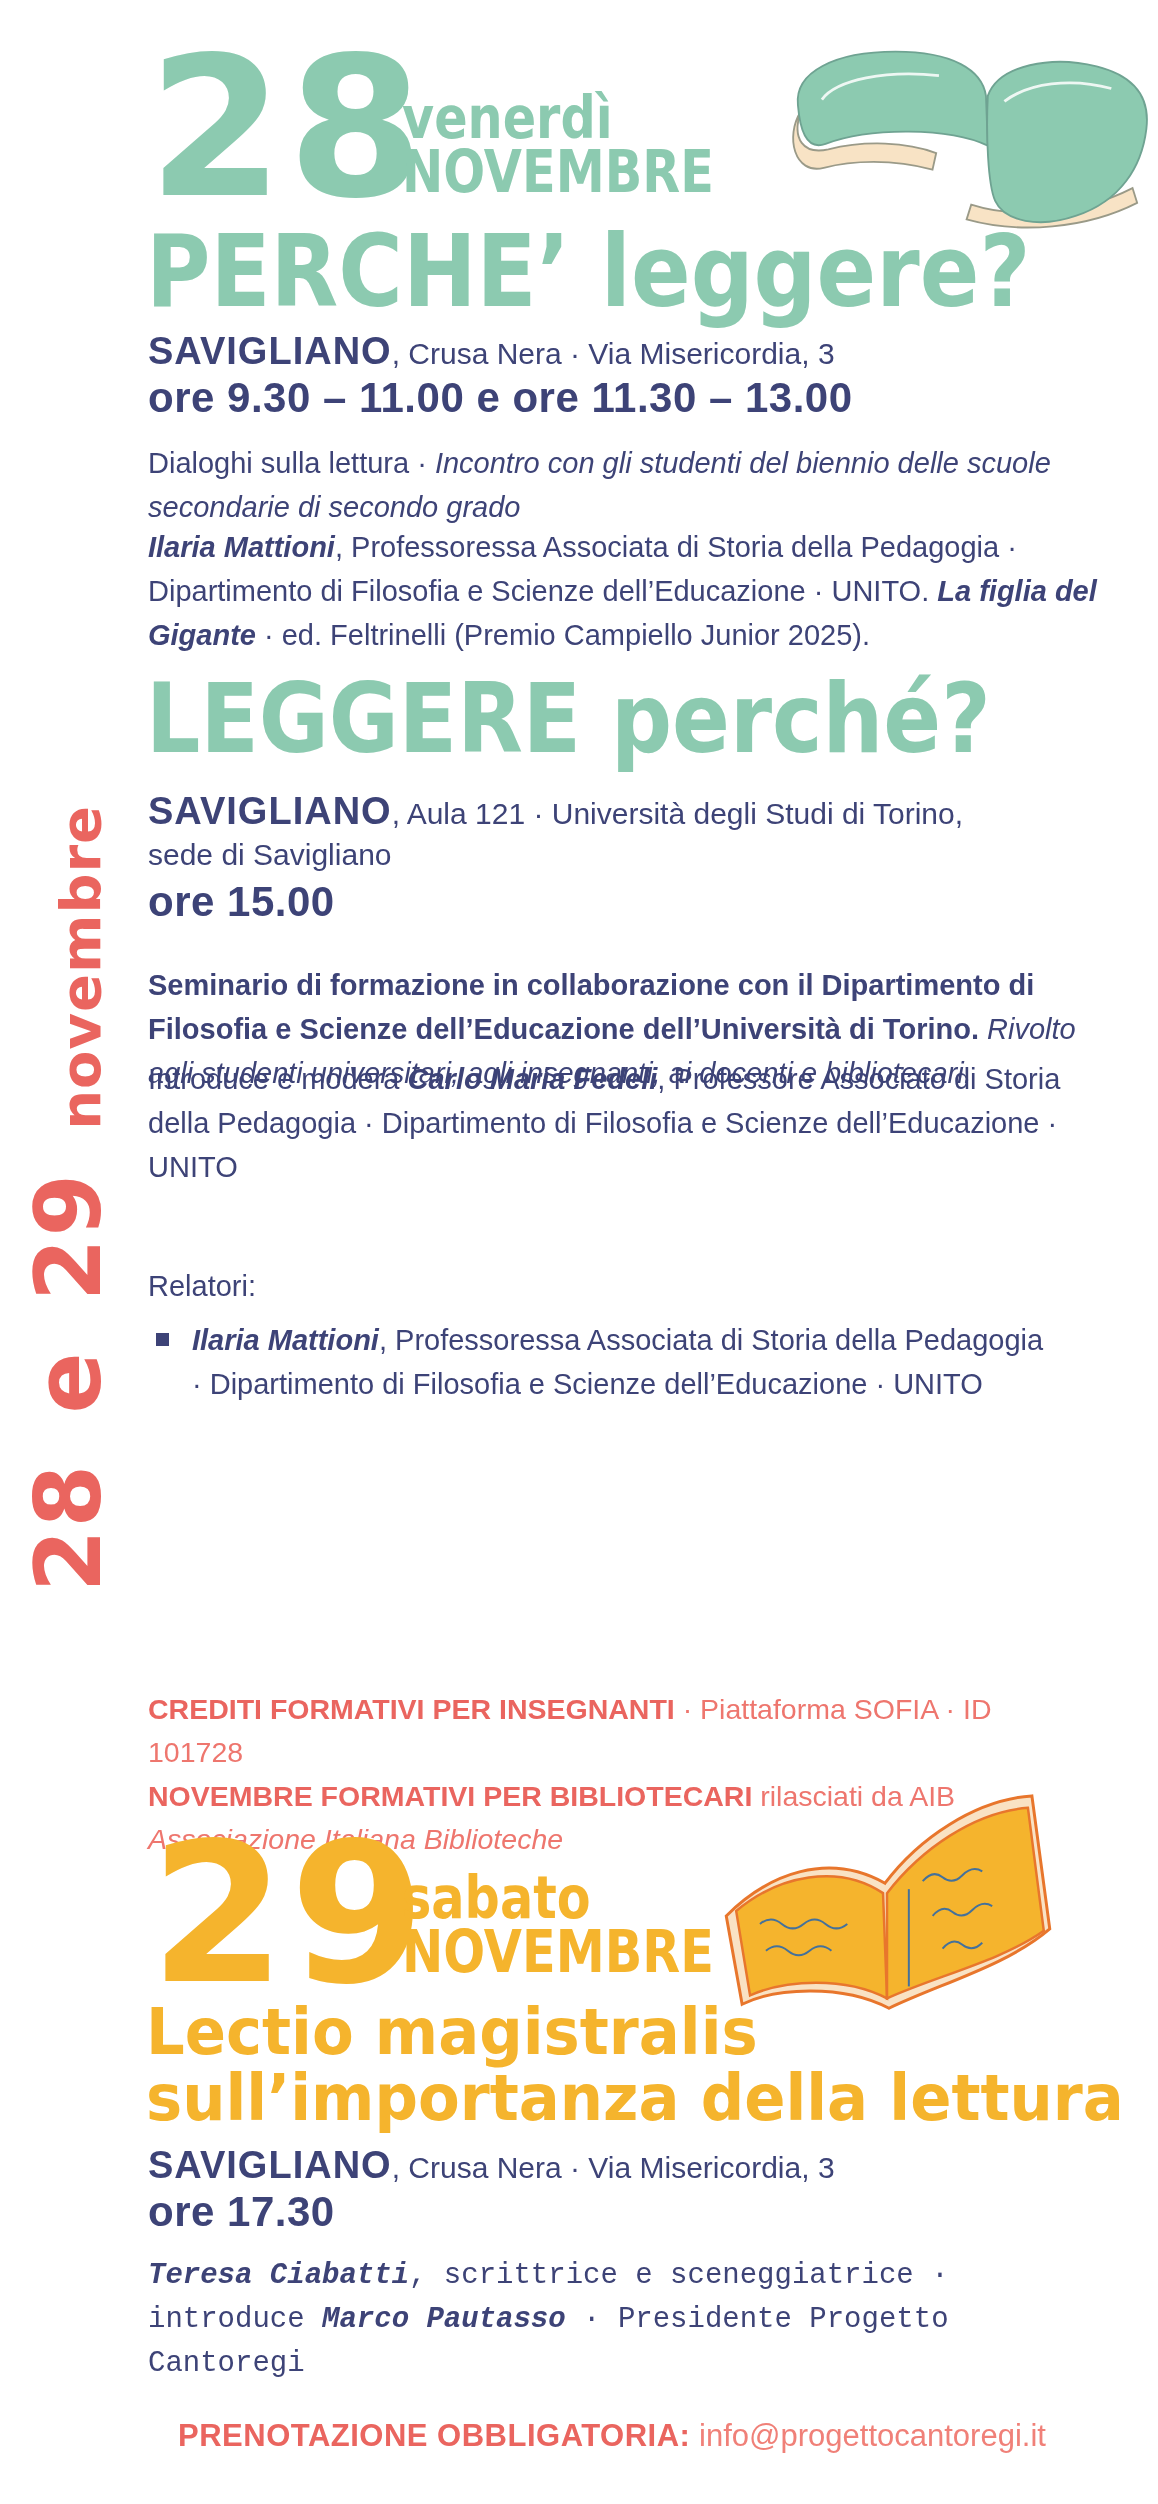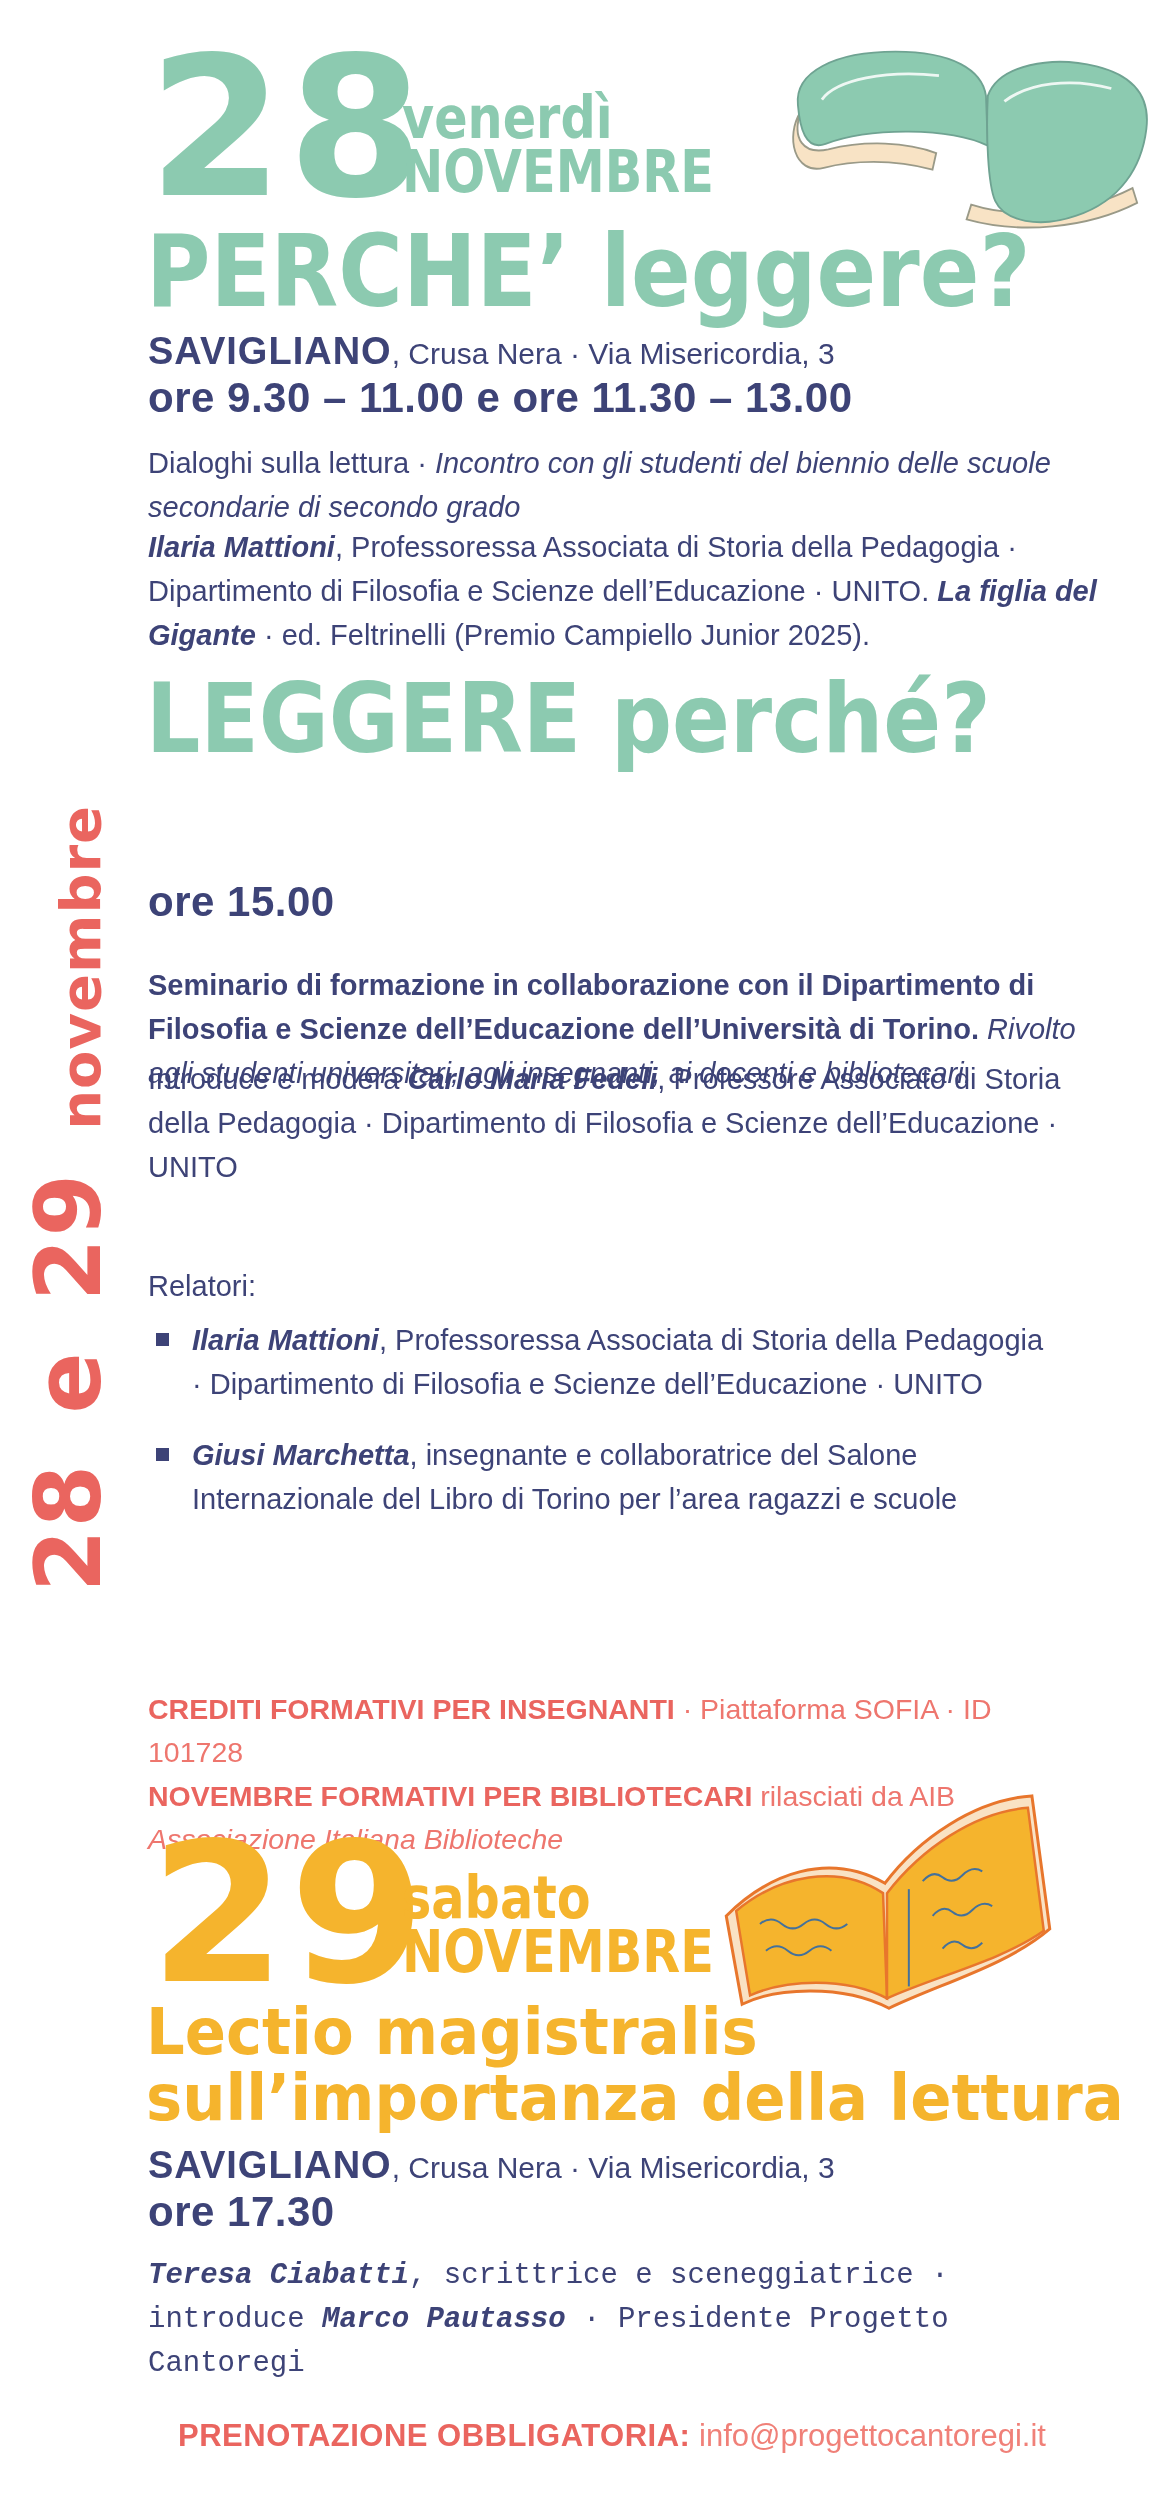--- a/index.html
+++ b/index.html
@@ -114,38 +114,41 @@
   <div class="abs body-txt navy" style="left:148px;top:441px;width:945px;">
     <span>Dialoghi sulla lettura · </span><span class="i">Incontro con gli studenti del biennio delle scuole secondarie di secondo grado</span>
   </div>
 
   <div class="abs body-txt navy" style="left:148px;top:525px;width:950px;">
     <span class="bi">Ilaria Mattioni</span><span>, Professoressa Associata di Storia della Pedagogia · Dipartimento di Filosofia e Scienze dell’Educazione · UNITO. </span><span class="bi">La figlia del Gigante</span><span> · ed. Feltrinelli (Premio Campiello Junior 2025).</span>
   </div>
 
   <div class="abs evt-title t-97 teal" style="left:146px;top:670px;">LEGGERE perché?</div>
 
+  <div class="abs venue navy" style="left:148px;top:788px;">
+    <div>
+      <span class="v-b">SAVIGLIANO</span><span class="v-r">, Aula 121 · Università degli Studi di Torino,</span>
+    </div>
+    <div class="v-r" style="font-size:30px;">sede di Savigliano</div>
+  </div>
   <div class="abs time navy" style="left:148px;top:878px;">ore 15.00</div>
 
   <div class="abs body-txt navy" style="left:148px;top:931px;width:952px;margin-top:32px;">
     <span class="b">Seminario di formazione in collaborazione con il Dipartimento di Filosofia e Scienze dell’Educazione dell’Università di Torino.</span><span class="i"> Rivolto agli studenti universitari, agli insegnanti, ai docenti e bibliotecari.</span>
   </div>
 
   <div class="abs body-txt navy" style="left:148px;top:1057px;width:960px;">
     <span>Introduce e modera </span><span class="bi">Carlo Maria Fedeli</span><span>, Professore Associato di Storia della Pedagogia · Dipartimento di Filosofia e Scienze dell’Educazione · UNITO</span>
   </div>
 
   <div class="abs body-txt navy" style="left:148px;top:1264px;">Relatori:</div>
 
   <ul class="speakers abs navy" style="left:152px;top:1318px;width:905px;">
     <li>
       <span class="bi">Ilaria Mattioni</span><span>, Professoressa Associata di Storia della Pedagogia · Dipartimento di Filosofia e Scienze dell’Educazione · UNITO</span>
-    </li>
-    <li>
-      <span class="bi">Giusi Marchetta</span><span>, insegnante e collaboratrice del Salone Internazionale del Libro di Torino per l’area ragazzi e scuole</span>
     </li>
   </ul>
 
   <div class="abs credits" style="left:148px;top:1688px;width:935px;">
     <div>
       <span class="cb">CREDITI FORMATIVI PER INSEGNANTI</span><span> · Piattaforma SOFIA · ID 101728</span>
     </div>
     <div>
       <span class="cb">NOVEMBRE FORMATIVI PER BIBLIOTECARI</span><span> rilasciati da AIB </span><span class="i">Associazione Italiana Biblioteche</span>
     </div>

